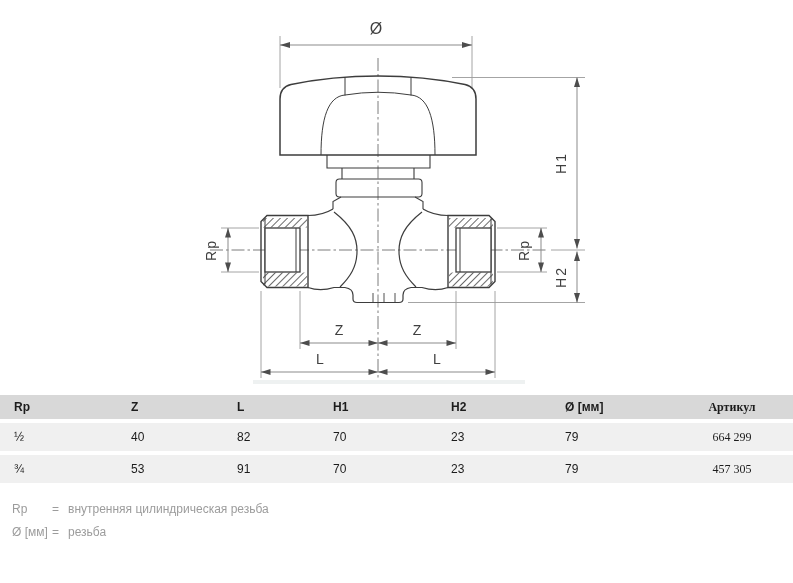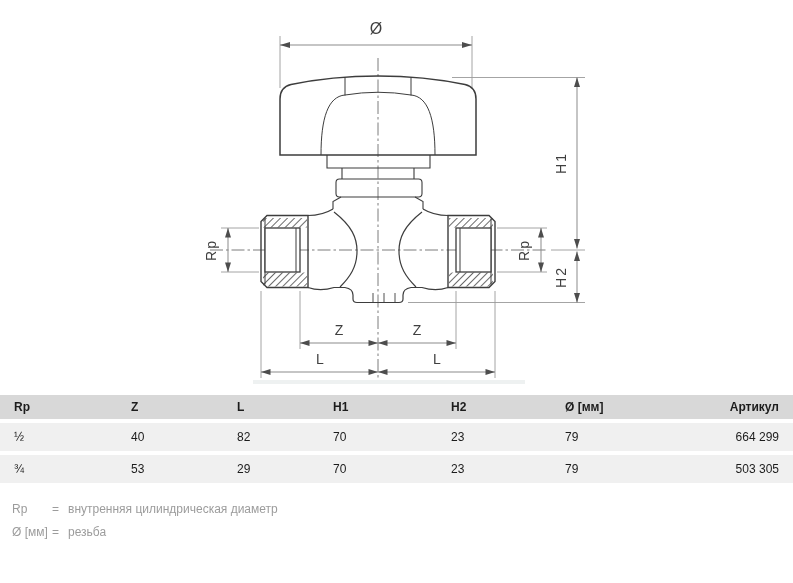--- a/index.html
+++ b/index.html
@@ -22,21 +22,21 @@
     margin-bottom:4px;
     background:#f0f0f0;
     height:28px;
   }
   .t-row.t-head{
     background:#d8d8d8;
     height:24px;
     font-weight:700;
   }
   .t-cell{white-space:nowrap;}
-  .t-cell.right{text-align:right;}
+  .t-cell.right{text-align:center;font-family:Liberation Serif, serif;}
 
   
   .legend{margin:15px 0 0 12px;font-size:12px;color:#9c9c9c;}
   .legend-row{display:grid;grid-template-columns:40px 16px auto;line-height:23px;}
 </style>
 </head>
 <body>
 
 <div class="page">
 
@@ -191,33 +191,33 @@
       <span class="t-cell">82</span>
       <span class="t-cell">70</span>
       <span class="t-cell">23</span>
       <span class="t-cell">79</span>
       <span class="t-cell right">664 299</span>
     </div>
 
     <div class="t-row">
       <span class="t-cell">¾</span>
       <span class="t-cell">53</span>
-      <span class="t-cell">29</span>
+      <span class="t-cell">91</span>
       <span class="t-cell">70</span>
       <span class="t-cell">23</span>
       <span class="t-cell">79</span>
-      <span class="t-cell right">503 305</span>
+      <span class="t-cell right">457 305</span>
     </div>
   </div>
 
   <div class="legend">
     <div class="legend-row">
       <span>Rp</span>
       <span>=</span>
-      <span>внутренняя цилиндрическая диаметр</span>
+      <span>внутренняя цилиндрическая резьба</span>
     </div>
     <div class="legend-row">
       <span>Ø [мм]</span>
       <span>=</span>
       <span>резьба</span>
     </div>
   </div>
 
 </div>
 

